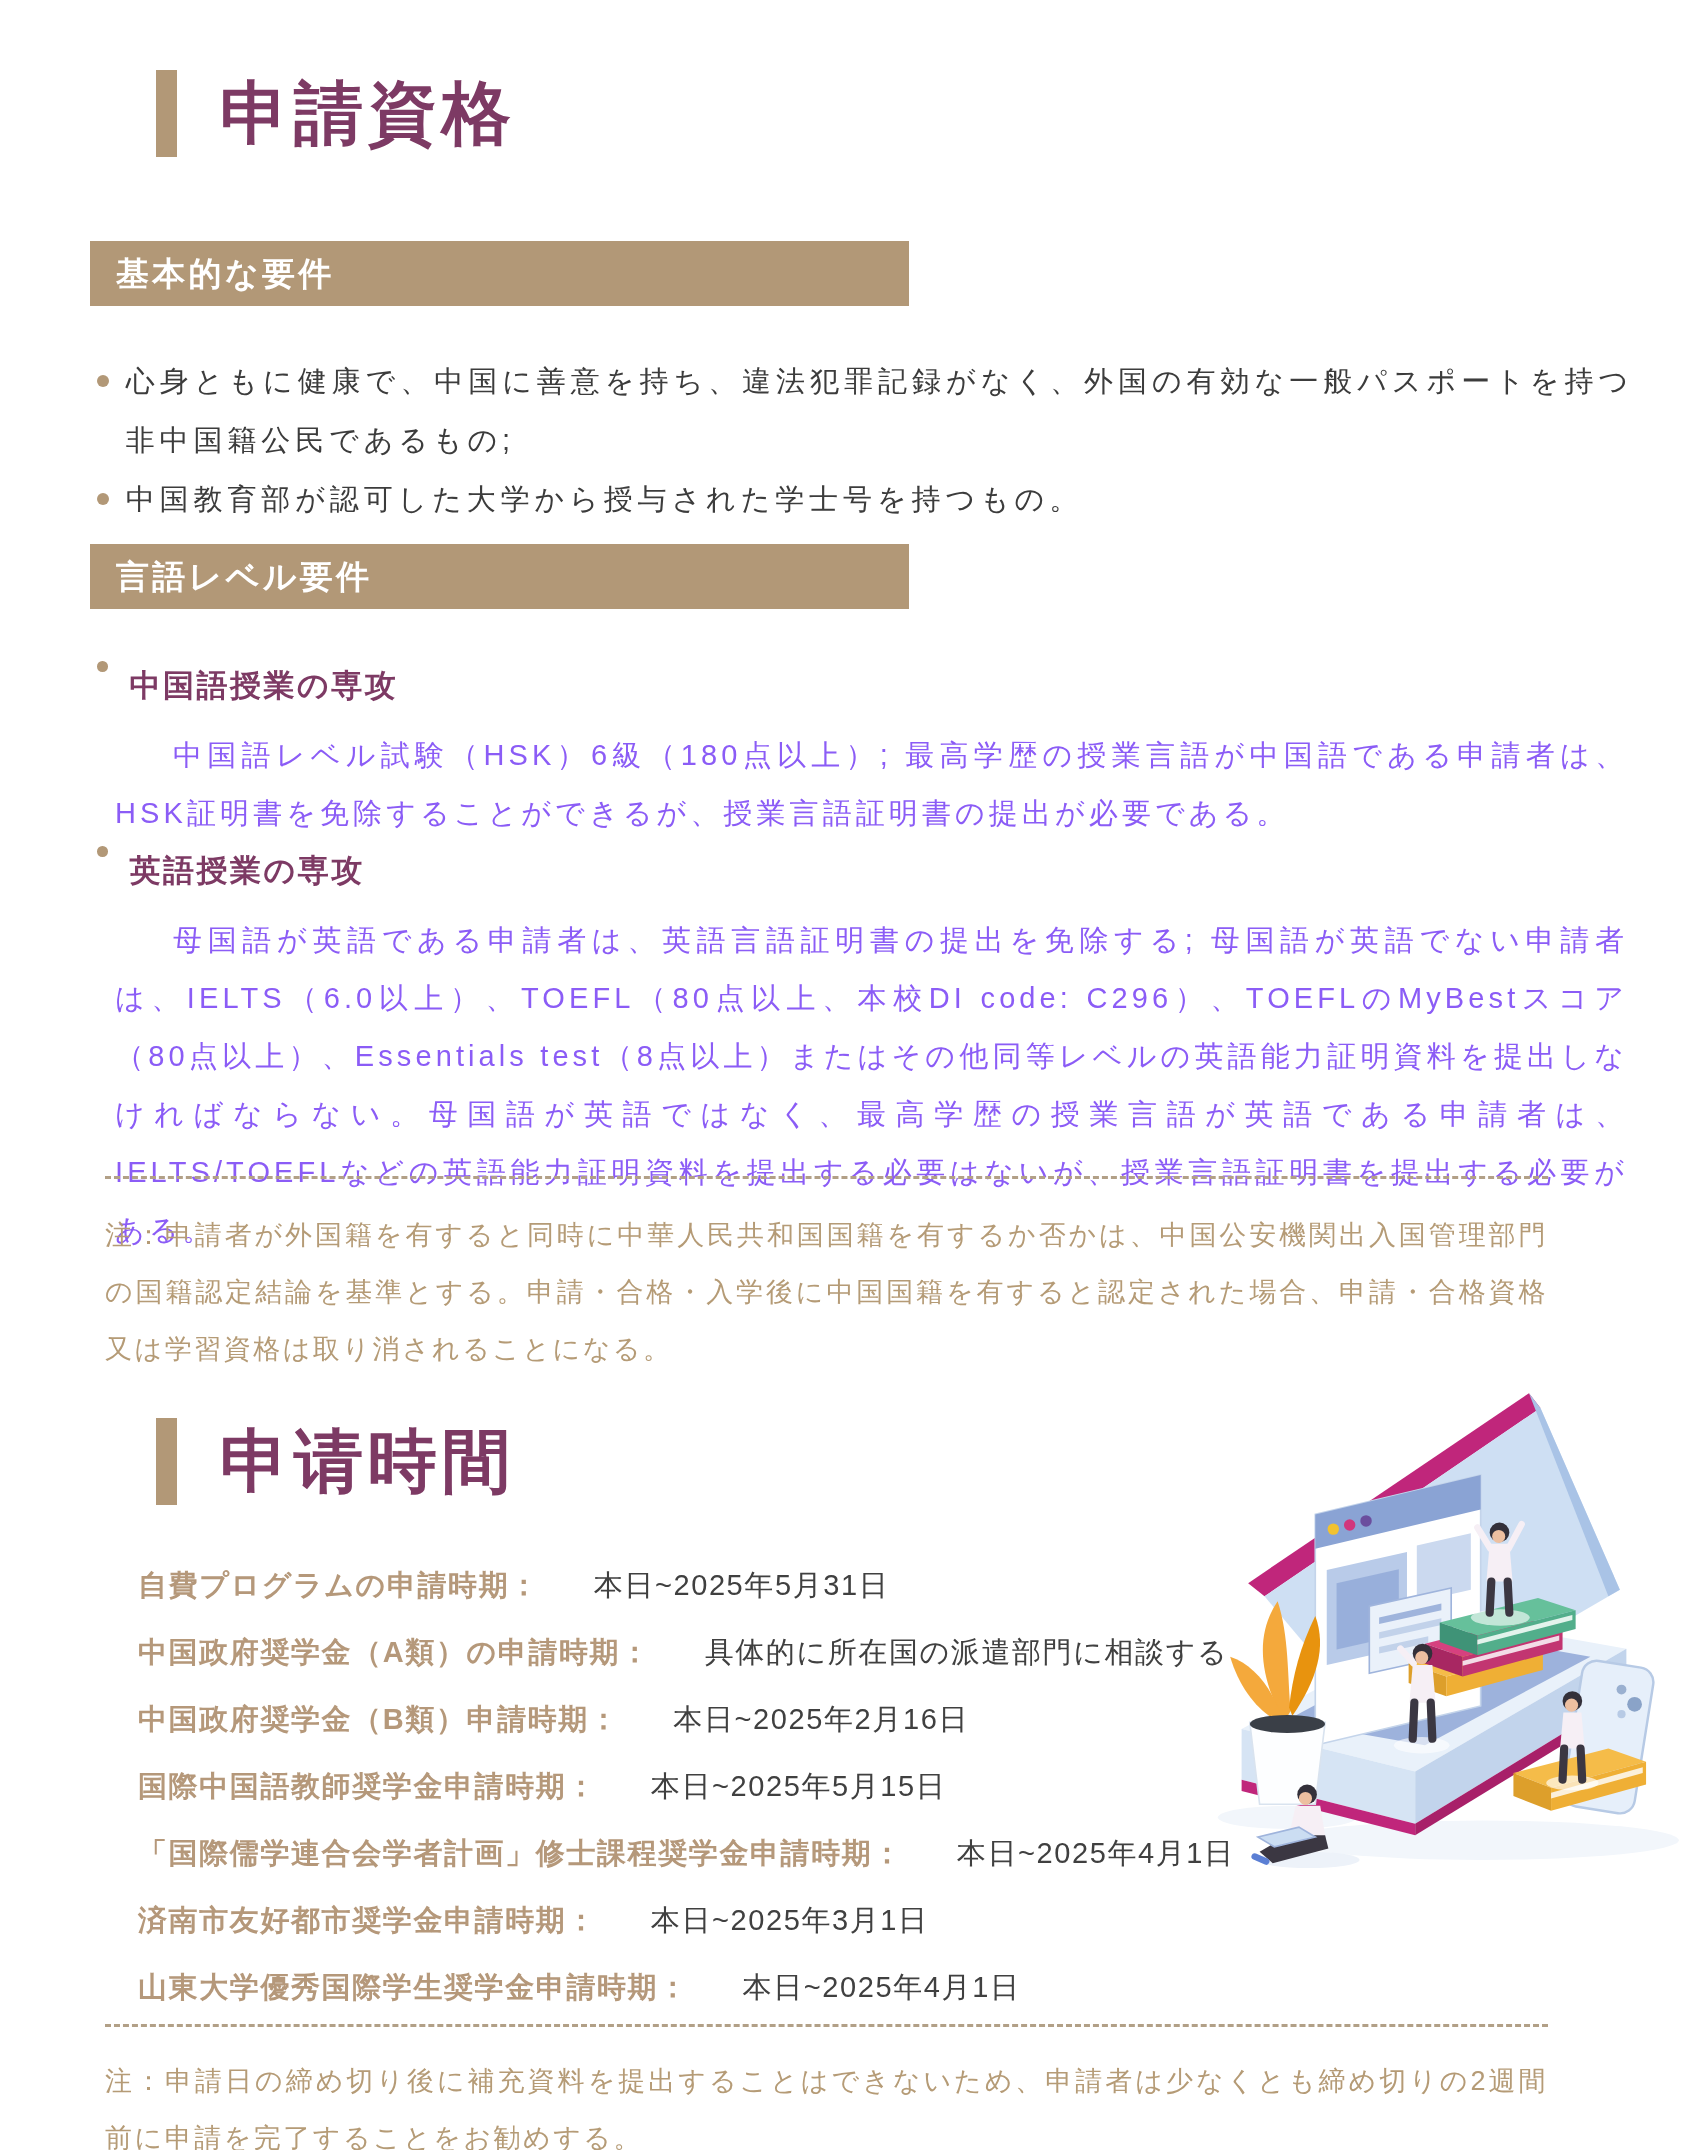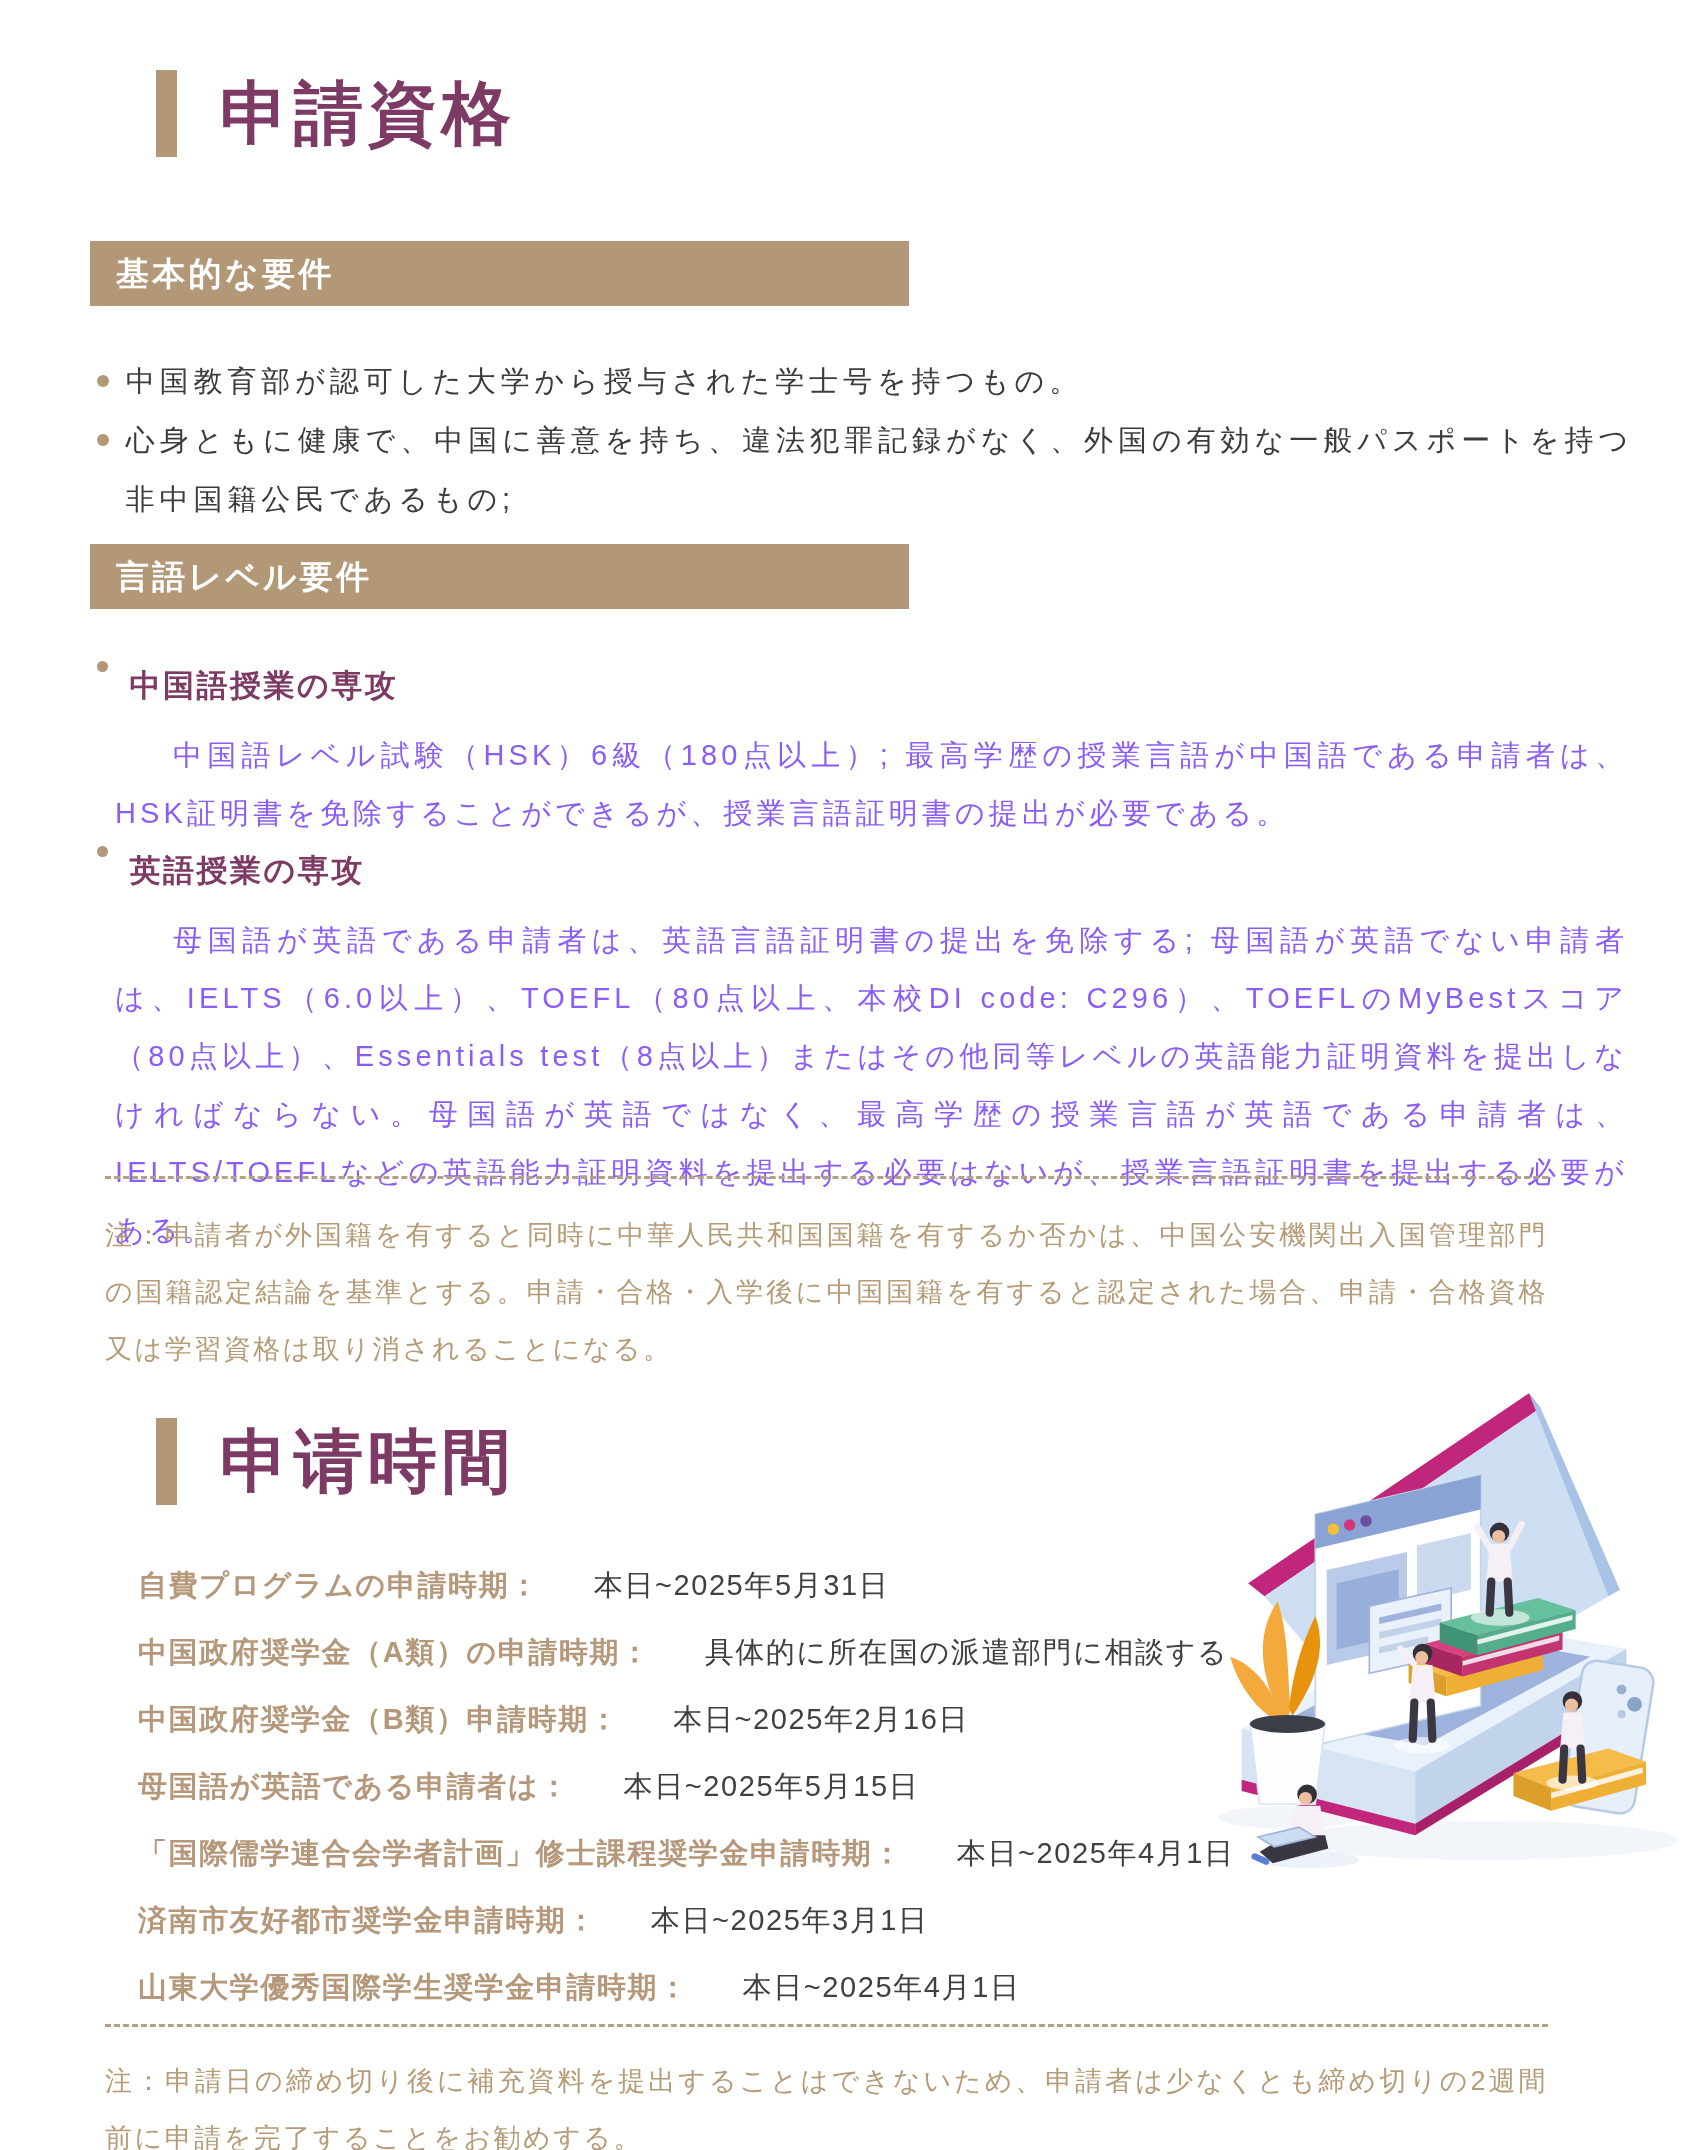--- a/index.html
+++ b/index.html
@@ -80,25 +80,25 @@
   <header class="doc-title" id="title-qualifications">
     <span class="title-accent"></span>
     <h1>申請資格</h1>
   </header>
 
   <div class="section-bar" id="bar-basic">基本的な要件</div>
 
   <ul class="bullet-list">
     <li>
       <span class="bullet-dot"></span>
-      <span class="bullet-text">中国教育部が認可した大学から授与された学士号を持つもの。</span>
+      <span class="bullet-text">心身ともに健康で、中国に善意を持ち、違法犯罪記録がなく、外国の有効な一般パスポートを持つ非中国籍公民であるもの;</span>
     </li>
     <li>
       <span class="bullet-dot"></span>
-      <span class="bullet-text">心身ともに健康で、中国に善意を持ち、違法犯罪記録がなく、外国の有効な一般パスポートを持つ非中国籍公民であるもの;</span>
+      <span class="bullet-text">中国教育部が認可した大学から授与された学士号を持つもの。</span>
     </li>
   </ul>
 
   <div class="section-bar" id="bar-language">言語レベル要件</div>
 
   <section class="subsection" id="sub-chinese">
     <div class="sub-head">
       <span class="sub-dot"></span>
       <h3 class="sub-title">中国語授業の専攻</h3>
     </div>
@@ -128,21 +128,21 @@
     </div>
     <div class="deadline-row">
       <span class="deadline-label">中国政府奨学金（A類）の申請時期：</span>
       <span class="deadline-value">具体的に所在国の派遣部門に相談する</span>
     </div>
     <div class="deadline-row">
       <span class="deadline-label">中国政府奨学金（B類）申請時期：</span>
       <span class="deadline-value">本日~2025年2月16日</span>
     </div>
     <div class="deadline-row">
-      <span class="deadline-label">母国語が英語である申請者は：</span>
+      <span class="deadline-label">国際中国語教師奨学金申請時期：</span>
       <span class="deadline-value">本日~2025年5月15日</span>
     </div>
     <div class="deadline-row">
       <span class="deadline-label">「国際儒学連合会学者計画」修士課程奨学金申請時期：</span>
       <span class="deadline-value">本日~2025年4月1日</span>
     </div>
     <div class="deadline-row">
       <span class="deadline-label">済南市友好都市奨学金申請時期：</span>
       <span class="deadline-value">本日~2025年3月1日</span>
     </div>

